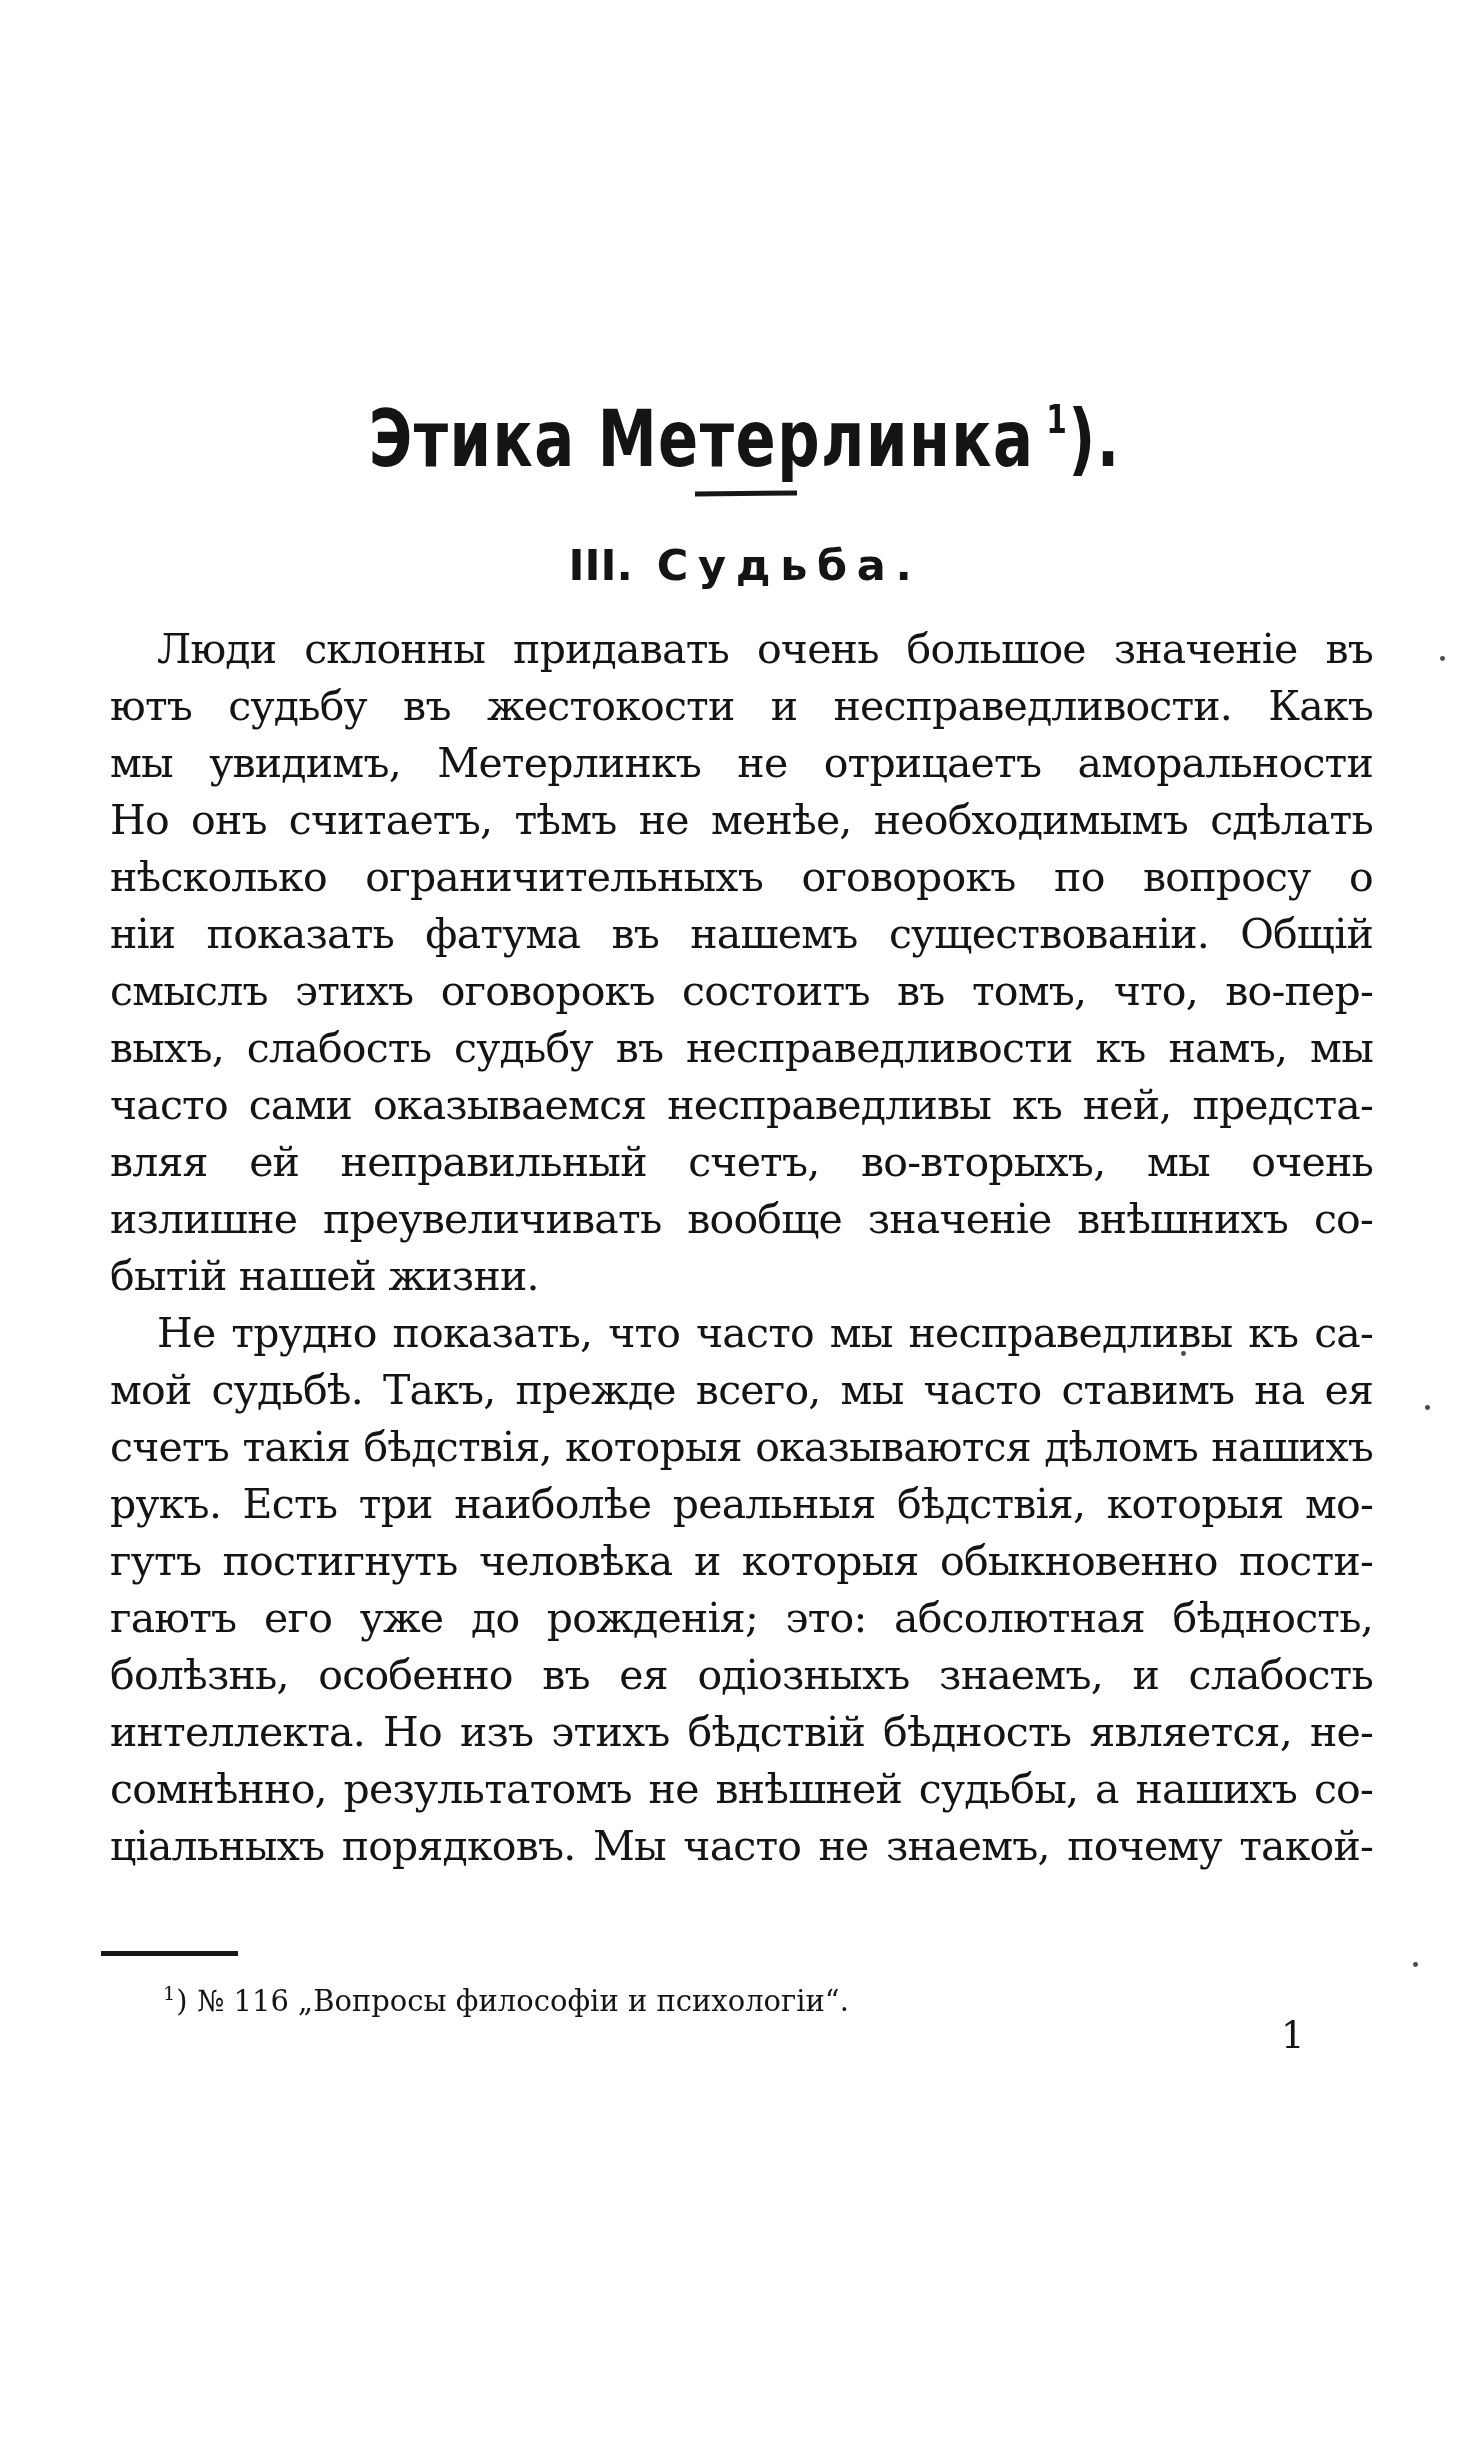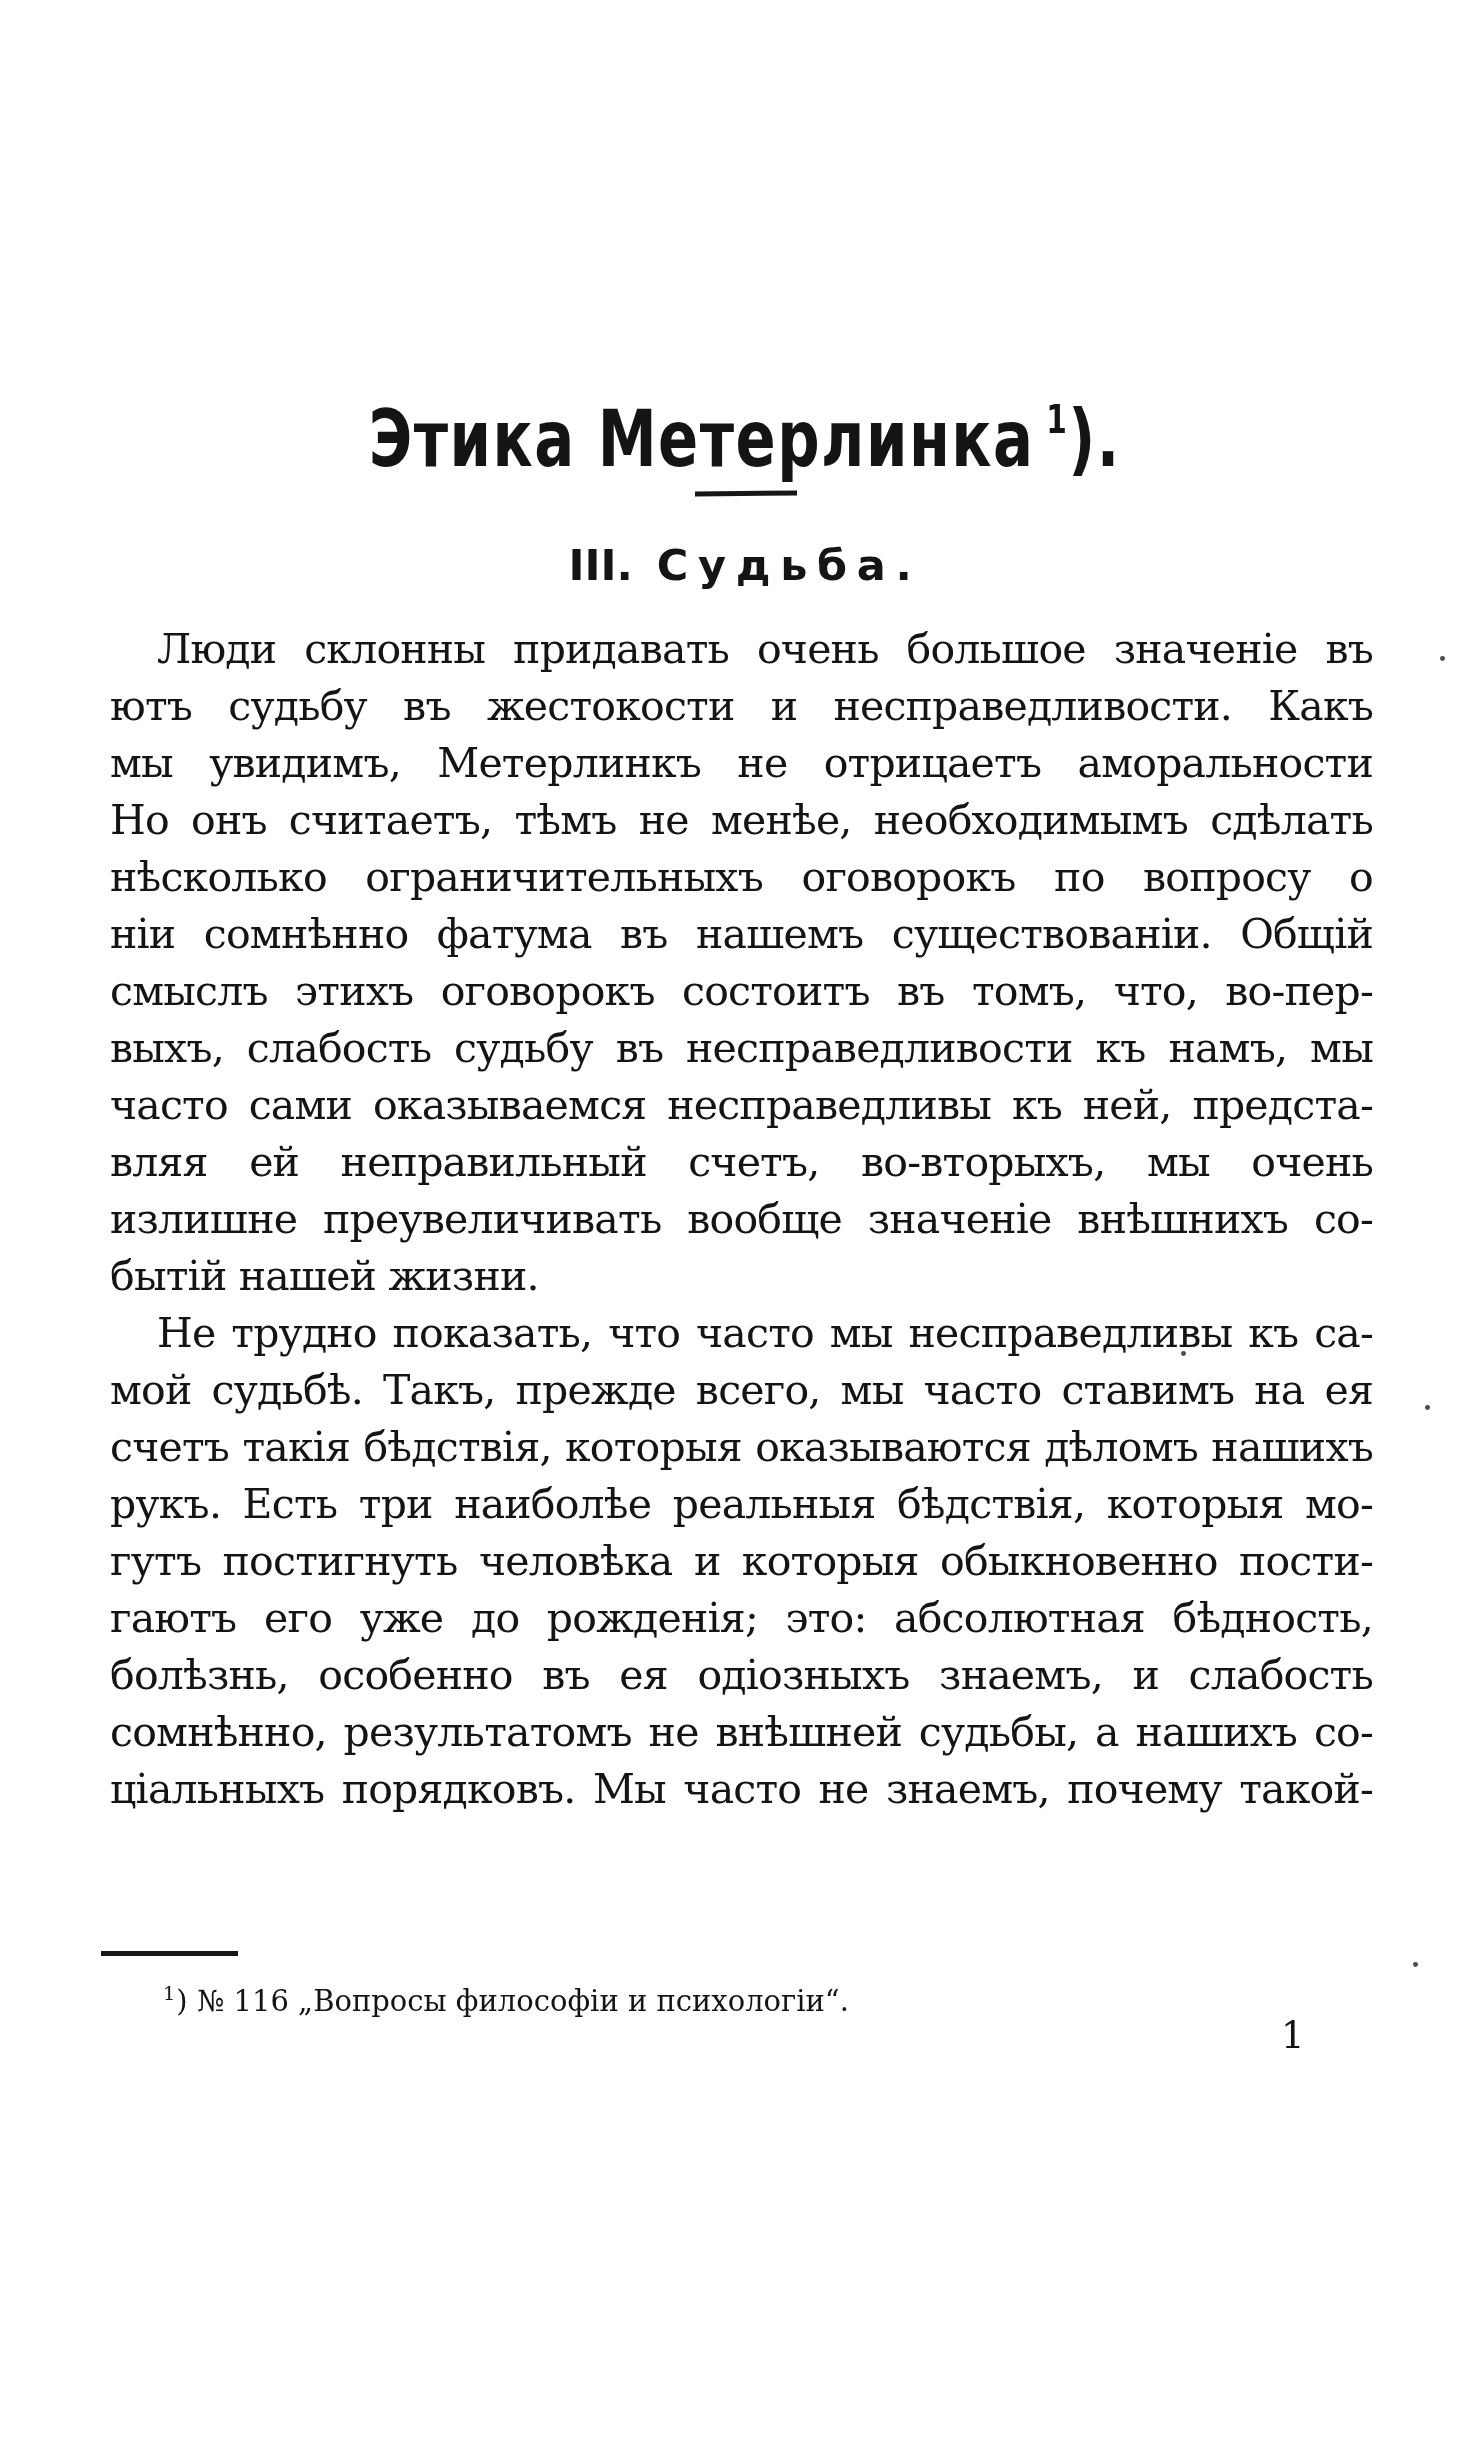--- a/index.html
+++ b/index.html
@@ -135,34 +135,35 @@
   <div class="section-heading">
     <span>III.</span><span class="section-word">Судьба.</span>
   </div>
 
   <div class="body-text">
       <div class="line indent">Люди склонны придавать очень большое значеніе въ своей</div>
       <div class="line">ютъ судьбу въ жестокости и несправедливости. Какъ</div>
       <div class="line">мы увидимъ, Метерлинкъ не отрицаетъ аморальности судьбы.</div>
       <div class="line">Но онъ считаетъ, тѣмъ не менѣе, необходимымъ сдѣлать</div>
       <div class="line">нѣсколько ограничительныхъ оговорокъ по вопросу о значе-</div>
-      <div class="line">ніи сомнѣнно фатума въ нашемъ существованіи. Общій</div>
+      <div class="line">ніи показать фатума въ нашемъ существованіи. Общій</div>
       <div class="line">смыслъ этихъ оговорокъ состоитъ въ томъ, что, во-пер-</div>
       <div class="line">выхъ, слабость судьбу въ несправедливости къ намъ, мы</div>
       <div class="line">часто сами оказываемся несправедливы къ ней, предста-</div>
       <div class="line">вляя ей неправильный счетъ, во-вторыхъ, мы очень склонны</div>
       <div class="line">излишне преувеличивать вообще значеніе внѣшнихъ со-</div>
       <div class="line no-just">бытій нашей жизни.</div>
       <div class="line indent">Не трудно показать, что часто мы несправедливы къ са-</div>
       <div class="line">мой судьбѣ. Такъ, прежде всего, мы часто ставимъ на ея</div>
       <div class="line">счетъ такія бѣдствія, которыя оказываются дѣломъ нашихъ</div>
       <div class="line">рукъ. Есть три наиболѣе реальныя бѣдствія, которыя мо-</div>
       <div class="line">гутъ постигнуть человѣка и которыя обыкновенно пости-</div>
       <div class="line">гаютъ его уже до рожденія; это: абсолютная бѣдность,</div>
       <div class="line">болѣзнь, особенно въ ея одіозныхъ знаемъ, и слабость</div>
+      <div class="line">интеллекта. Но изъ этихъ бѣдствій бѣдность является, не-</div>
       <div class="line">сомнѣнно, результатомъ не внѣшней судьбы, а нашихъ со-</div>
       <div class="line">ціальныхъ порядковъ. Мы часто не знаемъ, почему такой-</div>
     </div>
 
   <div class="footnote-rule"></div>
 
   <div class="footnote">
     <div class="fn-line fn-indent"><sup>1</sup><span>) № 116 „Вопросы философіи и психологіи“.</span></div>
   </div>
 

